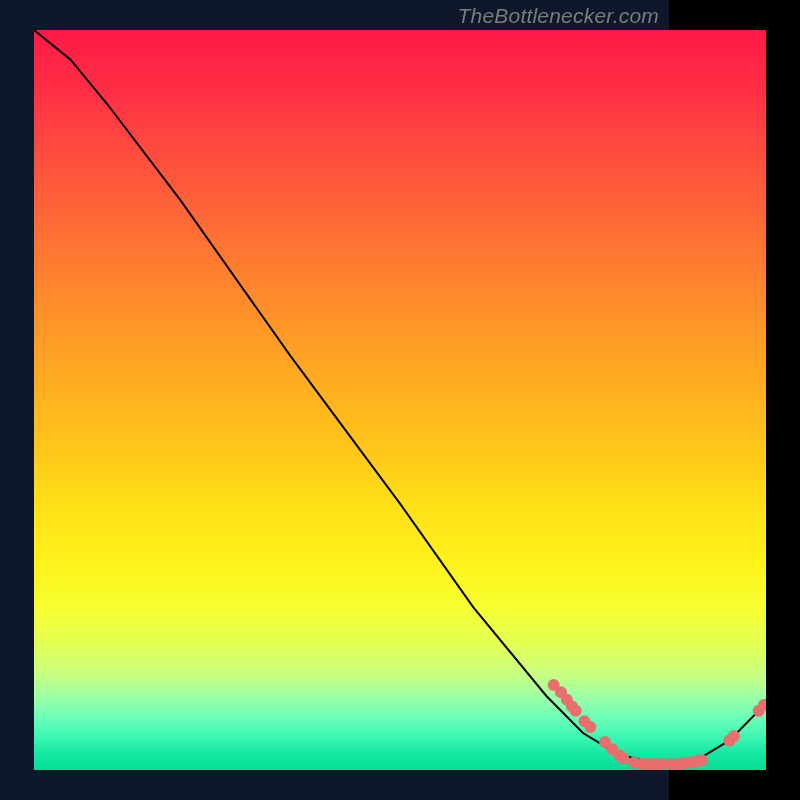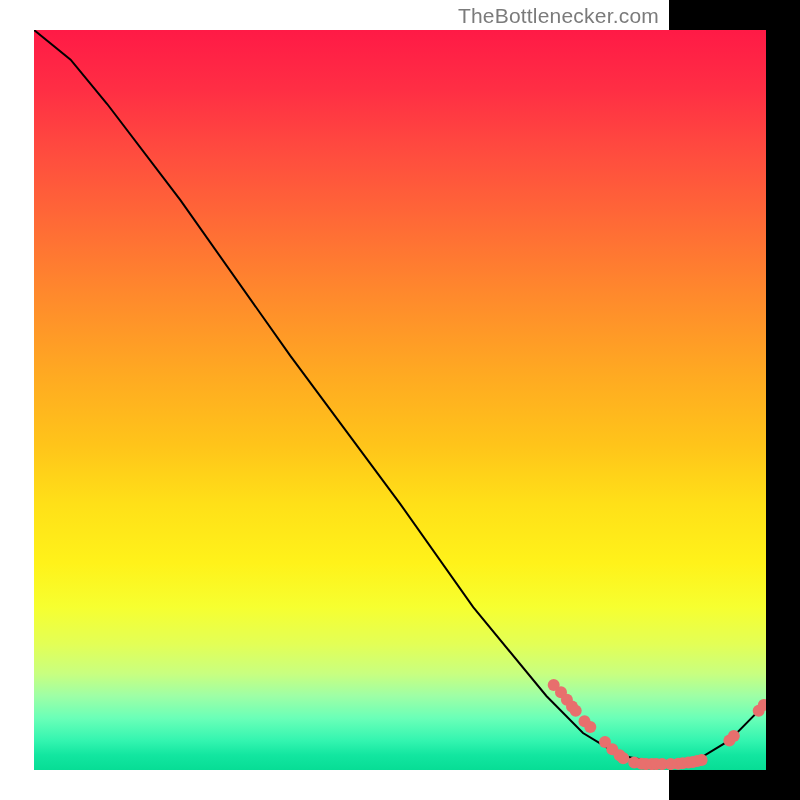--- a/index.html
+++ b/index.html
@@ -8,21 +8,22 @@
     width: 800px;
     height: 800px;
     background: #000;
     overflow: hidden;
     font-family: Arial, Helvetica, sans-serif;
   }
   .frame {
     position: relative;
     width: 669px;
     height: 800px;
-    background: #ffffff;
+    background: #0f172a;
+    font-style: italic;
   }
   .watermark {
     position: absolute;
     top: 4px;
     right: 10px;
     color: #7b7b7b;
     font-size: 21px;
     letter-spacing: 0.2px;
     font-weight: 500;
     z-index: 10;

